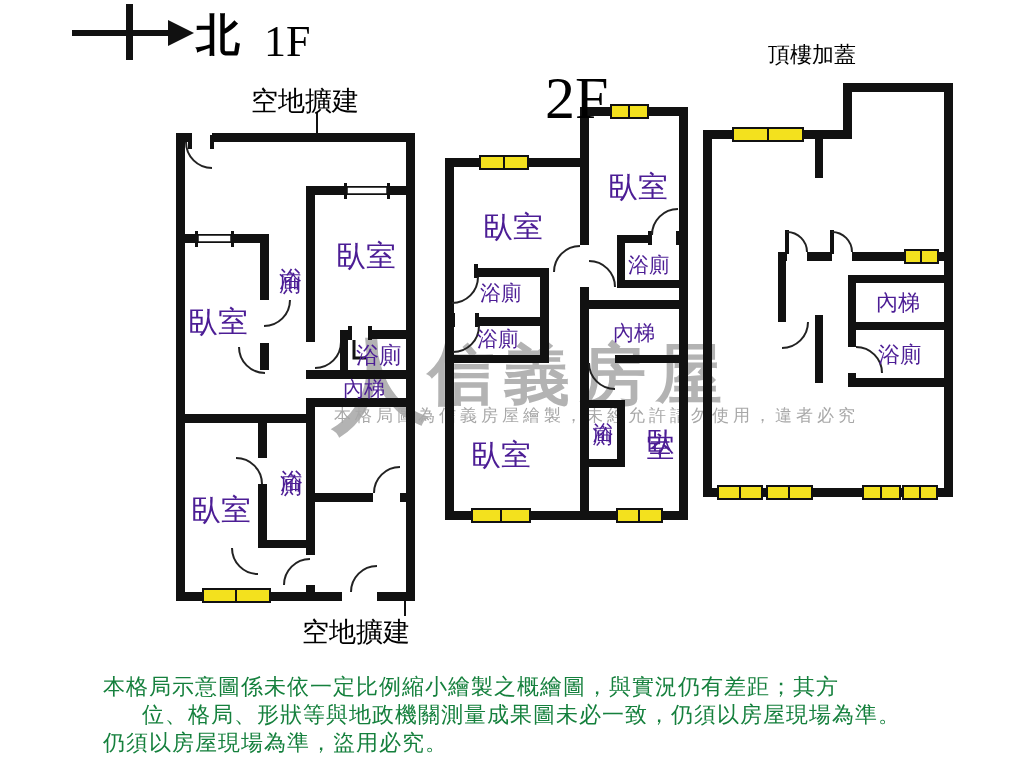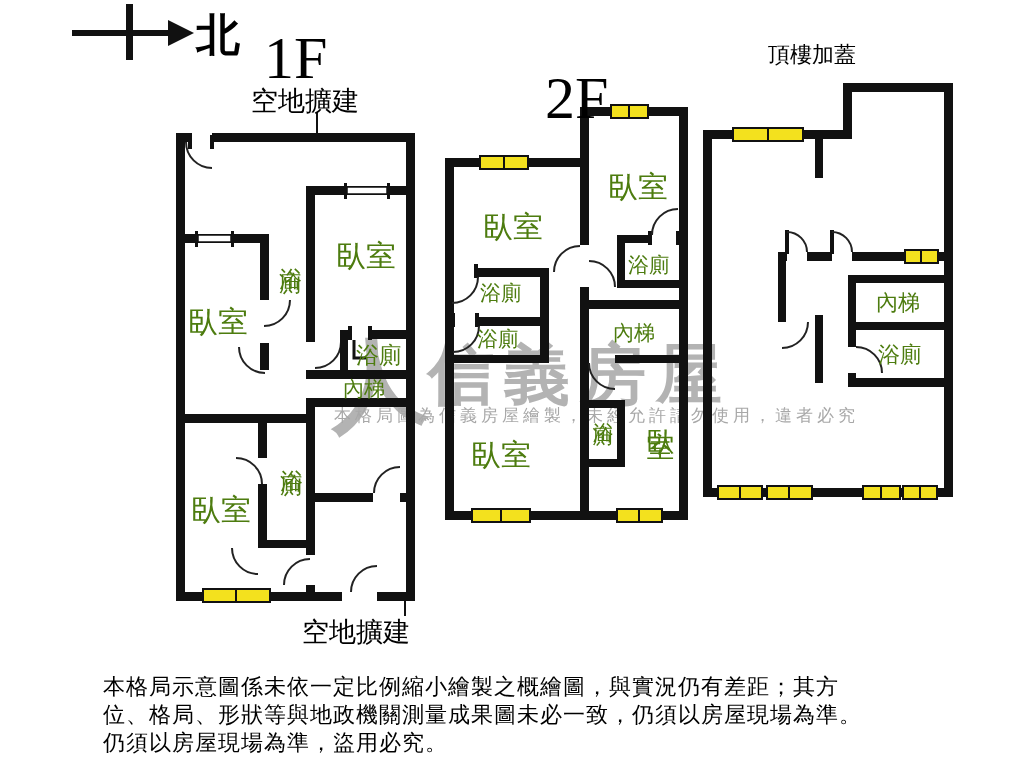--- a/index.html
+++ b/index.html
@@ -2,48 +2,48 @@
 <html><head>
 <meta charset="utf-8">
 <style>
   html,body{margin:0;padding:0;background:#888;}
   #canvas{
     position:relative;width:1024px;height:768px;background:#ffffff;
     font-family:"Liberation Serif","DejaVu Serif",serif;overflow:hidden;
   }
   .thinline{position:absolute;background:#111;}
   .label{
-    position:absolute;color:#4d7c0f;z-index:30;white-space:nowrap;
+    position:absolute;color:#4c1d95;z-index:30;white-space:nowrap;
     font-family:"Liberation Serif","DejaVu Serif",serif;
   }
   .v-label{
     writing-mode:vertical-rl;text-orientation:upright;letter-spacing:2px;
   }
   .plan{position:absolute;z-index:20;}
   .plan svg{position:absolute;left:0;top:0;overflow:visible;}
   .wm{position:absolute;z-index:5;color:#b3b3b3;}
   .title{position:absolute;color:#000;z-index:30;white-space:nowrap;}
-  .disc{position:absolute;left:103px;color:#000000;font-size:22px;line-height:27px;
+  .disc{position:absolute;left:103px;color:#15803d;font-size:22px;line-height:27px;
     letter-spacing:1px;white-space:nowrap;z-index:30;}
   .arrowhead{
     position:absolute;width:0;height:0;
     border-left:26px solid #111;border-top:13px solid transparent;border-bottom:13px solid transparent;
   }
 </style>
 </head>
 <body>
 
 <div id="canvas">
 
   <div class="thinline" style="left:72px;top:30px;width:98px;height:6px;"></div>
   <div class="arrowhead" style="left:168px;top:20px;"></div>
   <div class="thinline" style="left:126px;top:4px;width:7px;height:56px;"></div>
   <div class="title" style="left:196px;top:6px;font-size:44px;font-weight:bold;">北</div>
 
-  <div class="title" style="left:264px;top:24px;font-size:60px;">1F</div>
+  <div class="title" style="left:264px;top:16px;font-size:44px;">1F</div>
   <div class="title" style="left:251px;top:83px;font-size:27px;">空地擴建</div>
   <div class="thinline" style="left:316px;top:112px;width:2px;height:22px;"></div>
 
   <div class="title" style="left:545px;top:64px;font-size:60px;">2F</div>
   <div class="title" style="left:768px;top:40px;font-size:22px;">頂樓加蓋</div>
 
   <div class="title" style="left:302px;top:614px;font-size:27px;">空地擴建</div>
   <div class="thinline" style="left:404px;top:600px;width:2px;height:16px;"></div>
 
   <div class="wm" style="left:328px;top:318px;font-size:98px;font-weight:bold;transform:rotate(-6deg);">人</div>
@@ -233,16 +233,16 @@
       <rect x="148" y="250" width="8" height="17" fill="#111"></rect>
       <rect x="148" y="293" width="8" height="14" fill="#111"></rect>
       <path d="M 156 267 A 26 26 0 0 1 182 293" stroke="#222" stroke-width="2" fill="none"></path>
       <rect x="148" y="298" width="105" height="9" fill="#111"></rect>
     </svg>
     <div class="label" style="left:176px;top:208px;font-size:22px;">內梯</div>
     <div class="label" style="left:178px;top:260px;font-size:22px;">浴廁</div>
   </div>
 
   <div class="disc" style="top:673px;">本格局示意圖係未依一定比例縮小繪製之概繪圖，與實況仍有差距；其方</div>
-  <div class="disc" style="top:701px;">位、格局、形狀等與地政機關測量成果圖未必一致，仍須以房屋現場為準。</div>
+  <div class="disc" style="top:701px;margin-left:39px;">位、格局、形狀等與地政機關測量成果圖未必一致，仍須以房屋現場為準。</div>
   <div class="disc" style="top:729px;">仍須以房屋現場為準，盜用必究。</div>
 
 </div>
 
 </body></html>

